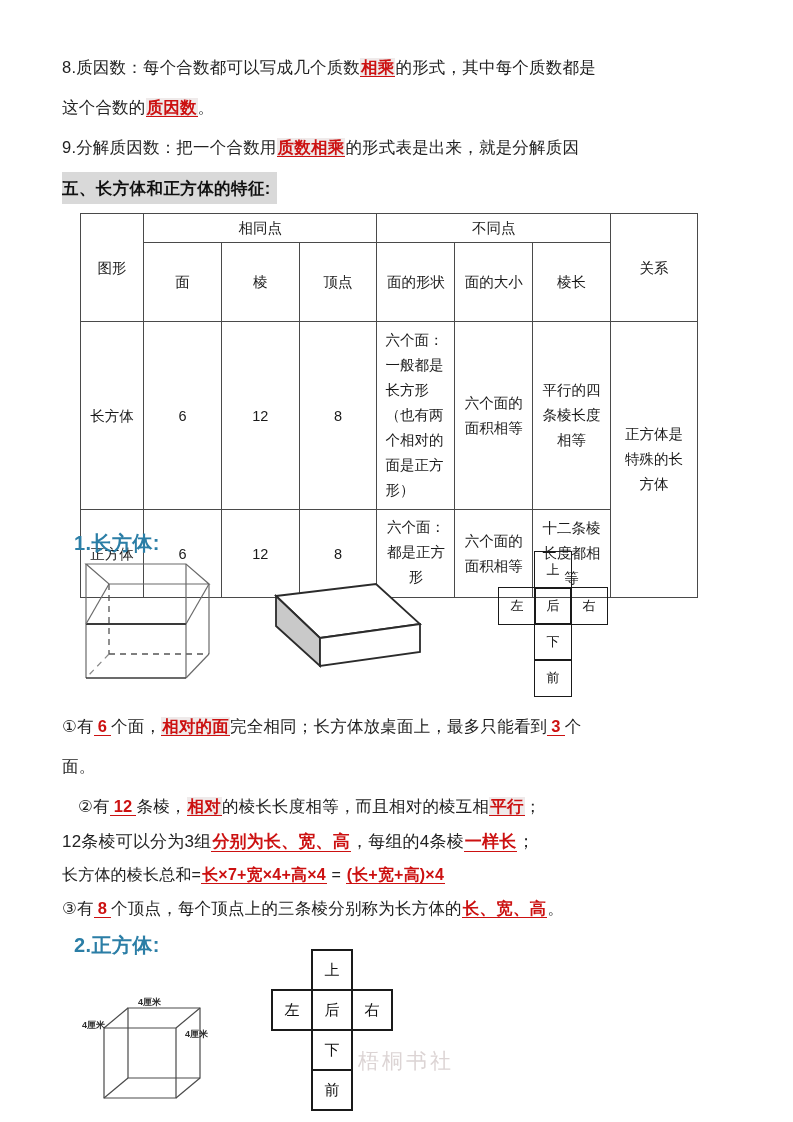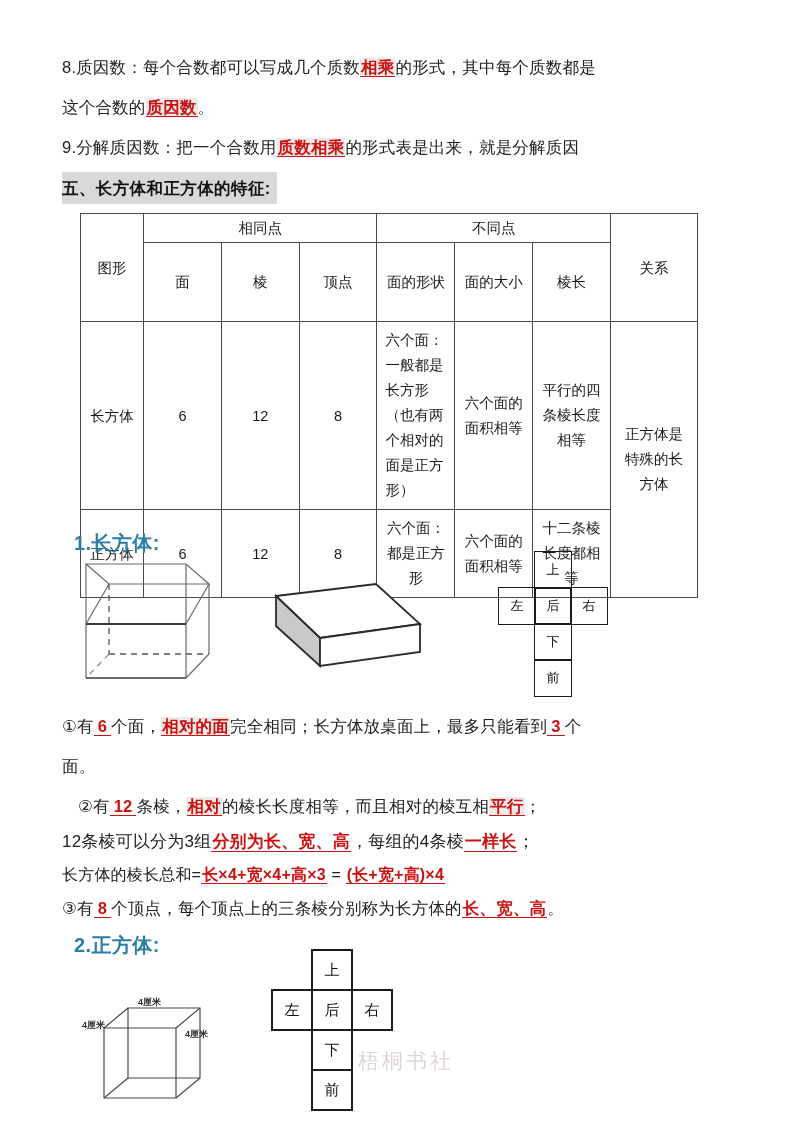--- a/index.html
+++ b/index.html
@@ -195,21 +195,21 @@
       <td class="wide-txt" style="height:96px; text-align:left;">六个面：一般都是长方形（也有两个相对的面是正方形）</td>
       <td class="wide-txt">六个面的面积相等</td>
       <td class="wide-txt">平行的四条棱长度相等</td>
       <td class="wide-txt" rowspan="2">正方体是特殊的长方体</td>
     </tr>
     <tr>
       <td>正方体</td>
       <td>6</td>
       <td>12</td>
       <td>8</td>
-      <td class="wide-txt" style="height:62px;">六个面：都是正方形</td>
+      <td class="wide-txt" style="height:62px;font-family:Liberation Mono, monospace;">六个面：都是正方形</td>
       <td class="wide-txt">六个面的面积相等</td>
       <td class="wide-txt">十二条棱长度都相等</td>
     </tr>
   </tbody>
     </table>
 
   <div class="blue-head" style="left:74px; top:530px;">1.长方体:</div>
 
   <svg class="diagram" style="left:84px; top:562px;" width="150" height="125">
 
@@ -250,21 +250,21 @@
 
     <div class="blank"></div>
     <div class="cell">前</div>
     <div class="blank"></div>
   </div>
 
   <div class="para" style="left:62px; top:709px;" id="s1-l1"><span>①有</span><span class="num-red">6</span><span>个面，</span><span class="hl-red">相对的面</span><span>完全相同；长方体放桌面上，最多只能看到</span><span class="num-red">3</span><span>个</span></div>
   <div class="para" style="left:62px; top:749px;" id="s1-l2"><span>面。</span></div>
   <div class="para" style="left:62px; top:789px;margin-left:16px;" id="s1-l3"><span>②有</span><span class="num-red">12</span><span>条棱，</span><span class="hl-red">相对</span><span>的棱长长度相等，而且相对的棱互相</span><span class="hl-red">平行</span><span>；</span></div>
   <div class="para" style="left:62px; top:825px; font-size:17px;" id="s1-l4"><span>12条棱可以分为3组</span><span class="hl-red-plain ul-red">分别为长、宽、高</span><span>，每组的4条棱</span><span class="hl-red-plain ul-red">一样长</span><span>；</span></div>
-  <div class="para" style="left:62px; top:858px; font-size:16px;" id="s1-l5"><span>长方体的棱长总和=</span><span class="hl-red-plain ul-red">长×4+宽×4+高×3</span><span> = </span><span class="hl-red-plain ul-red">(长+宽+高)×4</span></div>
+  <div class="para" style="left:62px; top:858px; font-size:16px;" id="s1-l5"><span>长方体的棱长总和=</span><span class="hl-red-plain ul-red">长×7+宽×4+高×4</span><span> = </span><span class="hl-red-plain ul-red">(长+宽+高)×4</span></div>
   <div class="para" style="left:62px; top:891px;" id="s1-l6"><span>③有</span><span class="num-red">8</span><span>个顶点，每个顶点上的三条棱分别称为长方体的</span><span class="hl-red-plain ul-red">长、宽、高</span><span>。</span></div>
 
   <div class="blue-head" style="left:74px; top:932px;">2.正方体:</div>
 
   <svg class="diagram" style="left:100px; top:990px;" width="130" height="110">
     <polygon points="28,18 100,18 100,88 28,88" fill="none" stroke="#4a4a4a" stroke-width="1.2"></polygon>
     <polygon points="4,38 76,38 76,108 4,108" fill="none" stroke="#4a4a4a" stroke-width="1.2"></polygon>
     <line x1="28" y1="18" x2="4" y2="38" stroke="#4a4a4a" stroke-width="1.2"></line>
     <line x1="100" y1="18" x2="76" y2="38" stroke="#4a4a4a" stroke-width="1.2"></line>
     <line x1="100" y1="88" x2="76" y2="108" stroke="#4a4a4a" stroke-width="1.2"></line>

